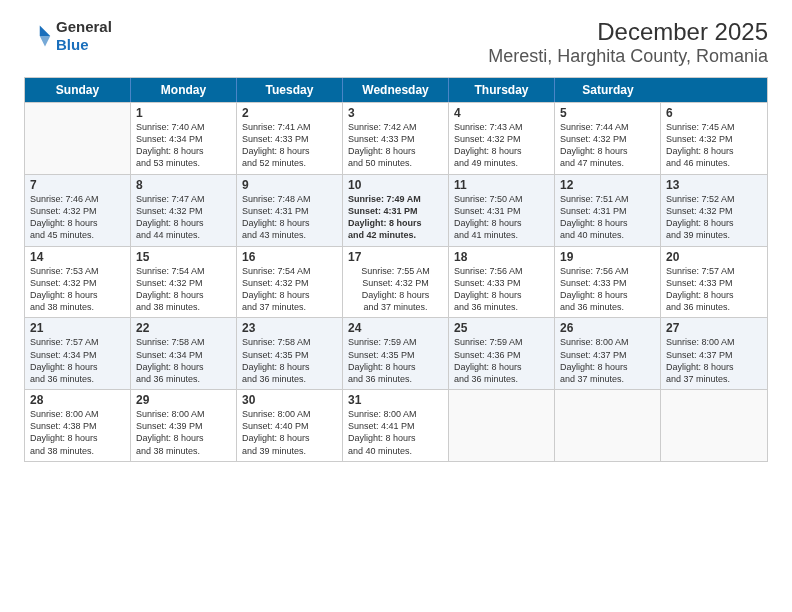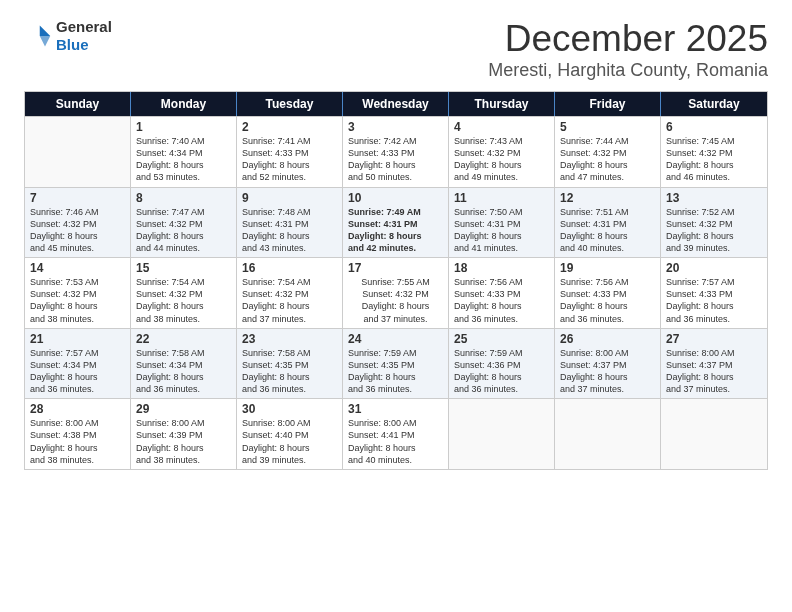--- a/index.html
+++ b/index.html
@@ -36,38 +36,38 @@
     .logo-general { color: #333; }
     .logo-blue { color: #1a6fbc; }
     .logo-icon {
       width: 28px;
       height: 28px;
     }
     .title-block {
       text-align: right;
     }
     .title-month {
-      font-size: 37px;
+      font-size: 24px;
       color: #333;
       font-weight: normal;
     }
     .title-location {
       font-size: 18px;
       color: #555;
     }
     .calendar {
       flex: 1;
       display: flex;
       flex-direction: column;
       border: 1px solid #ccc;
     }
     .cal-header {
       display: grid;
       grid-template-columns: repeat(7, 1fr);
-      background: #0f172a;
+      background: #0369a1;
     }
     .cal-header-cell {
       color: #fff;
       font-size: 12px;
       font-weight: bold;
       text-align: center;
       padding: 5px 2px;
       border-right: 1px solid #4a85c7;
     }
     .cal-header-cell:last-child { border-right: none; }
@@ -126,21 +126,20 @@
     </div>
   </div>
 
   <div class="calendar">
     <div class="cal-header">
     <div class="cal-header-cell">Sunday</div>
         <div class="cal-header-cell">Monday</div>
         <div class="cal-header-cell">Tuesday</div>
         <div class="cal-header-cell">Wednesday</div>
         <div class="cal-header-cell">Thursday</div>
-        <div class="cal-header-cell">Friday</div>
         <div class="cal-header-cell">Saturday</div>
       </div>
     <div class="cal-body">
     <div class="cal-row">
           <div class="cal-cell empty"></div>
           <div class="cal-cell">
             <span class="day-num">1</span>
             <div class="cell-info" style="white-space: pre-line;">Sunrise: 7:40 AM
 Sunset: 4:34 PM
 Daylight: 8 hours

